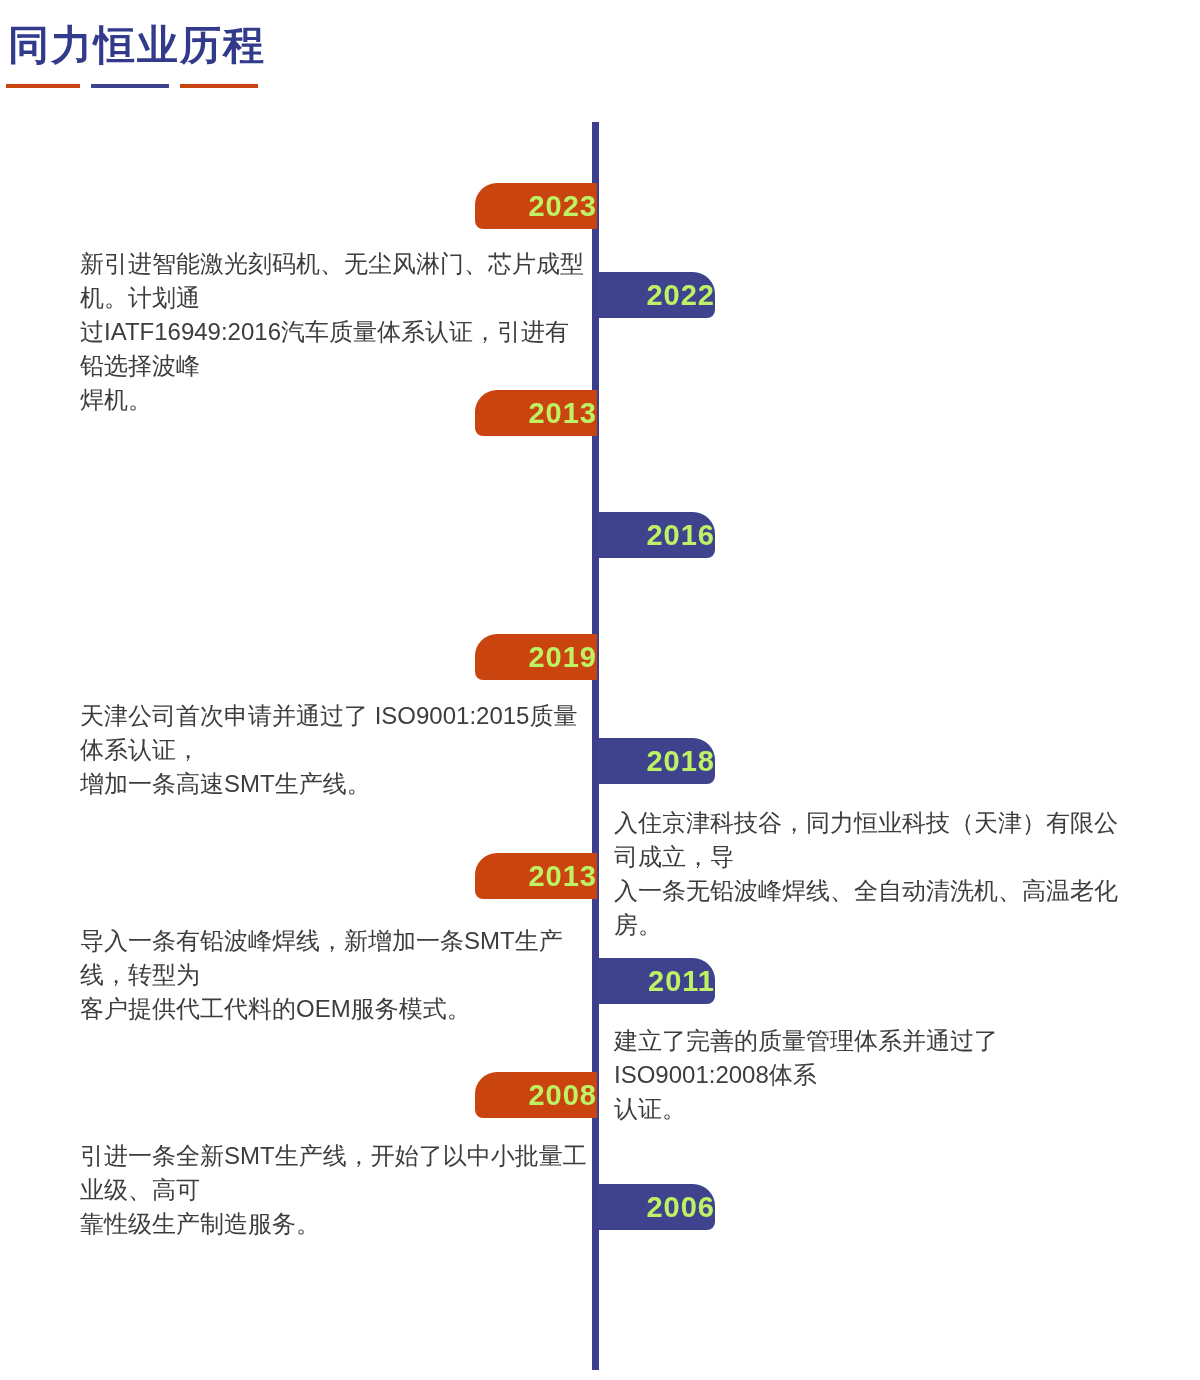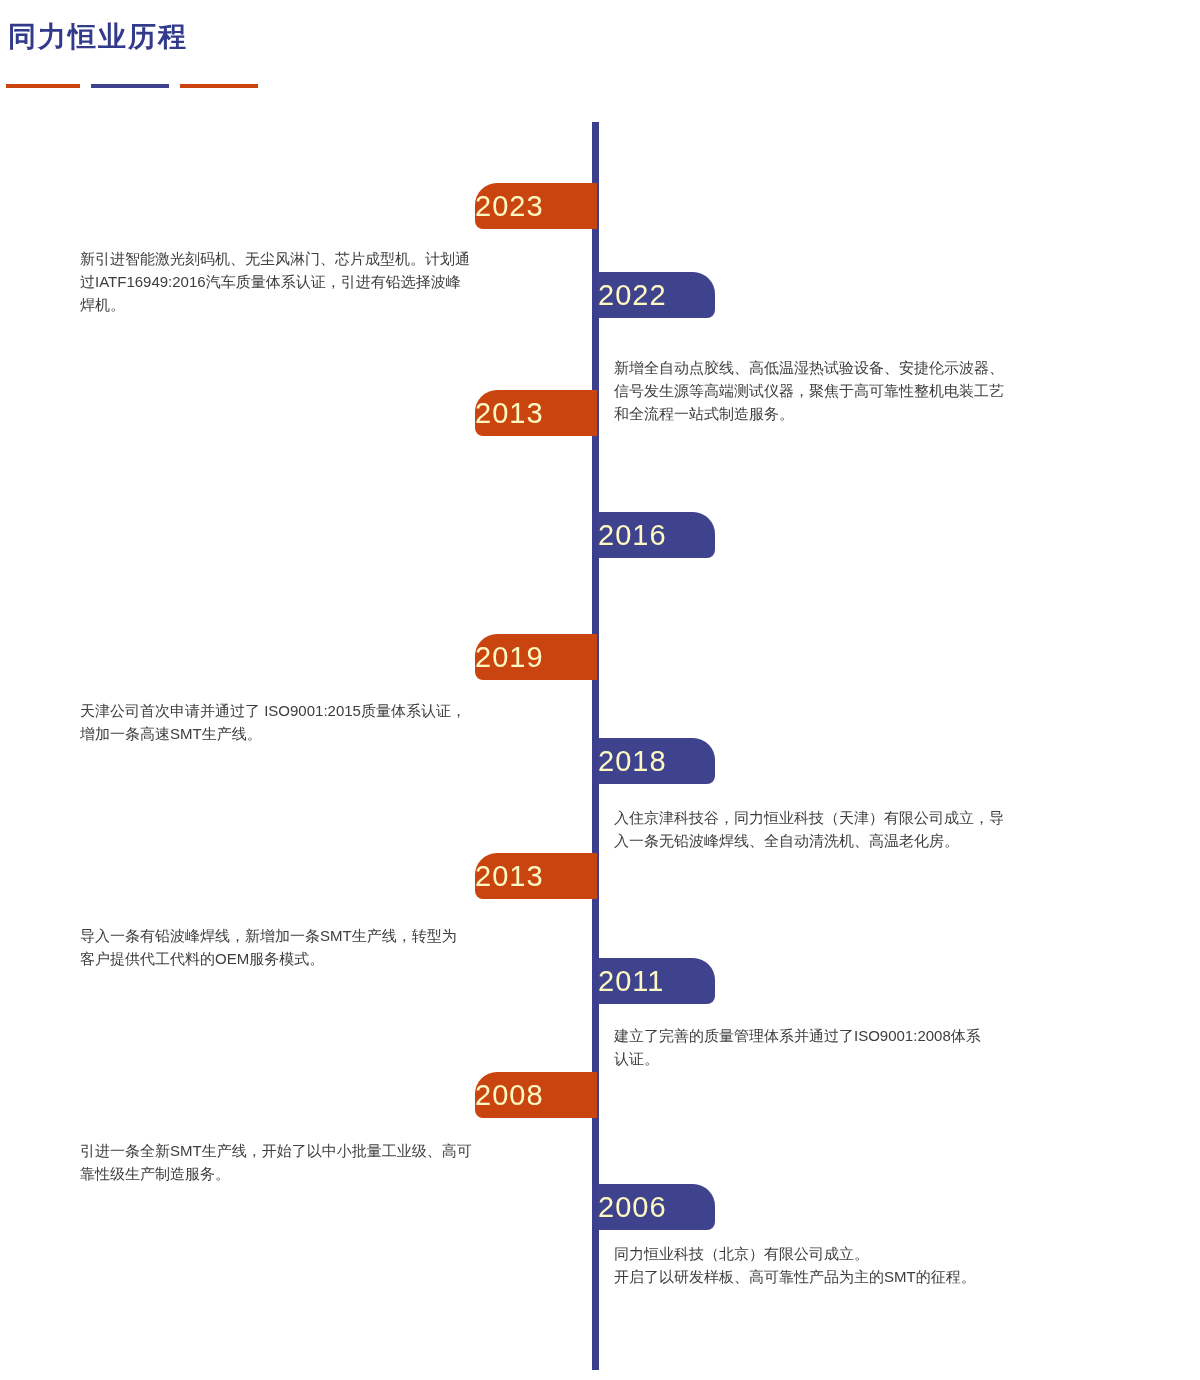--- a/index.html
+++ b/index.html
@@ -6,52 +6,52 @@
   .page{
     position:relative;
     width:1200px;height:1380px;
     background:#ffffff;
     overflow:hidden;
     font-family:"Liberation Sans","DejaVu Sans",sans-serif;
   }
   
   .page-title{
     position:absolute;left:8px;top:18px;
-    font-size:28px;font-weight:bold;color:#323A8C;
+    font-size:41px;font-weight:bold;color:#323A8C;
     letter-spacing:2px;margin:0;
   }
   .underline-seg{position:absolute;top:84px;height:4px;}
   .seg-1{left:6px;width:74px;background:#C9440F;}
   .seg-2{left:91px;width:78px;background:#3F428C;}
   .seg-3{left:180px;width:78px;background:#C9440F;}
   
   .axis{
     position:absolute;left:592px;top:122px;
     width:7px;height:1248px;background:#3B3F8D;
   }
   
   .badge{
     position:absolute;height:46px;line-height:46px;
-    color:#fef9c3;font-size:29px;font-weight:normal;
-    text-align:left;letter-spacing:1px;
+    color:#bef264;font-size:29px;font-weight:bold;
+    text-align:right;letter-spacing:1px;
   }
   .badge.left{
     left:475px;width:122px;
     background:#C9440F;
     border-radius:22px 0 0 8px;
   }
   .badge.right{
     left:598px;width:117px;
     background:#3F428C;
     border-radius:0 22px 8px 0;
   }
   
   .desc{
     position:absolute;
-    font-size:15px;line-height:23px;color:#3D3D3D;
+    font-size:24px;line-height:34px;color:#3D3D3D;
     white-space:pre-line;
   }
   .desc.left{left:80px;width:512px;}
   .desc.right{left:614px;width:520px;}
 </style>
 </head>
 <body>
 
 <div class="page">
 
@@ -61,23 +61,20 @@
   <div class="underline-seg seg-3"></div>
 
   <div class="axis"></div>
 
   <div class="badge left" style="top:183px">2023</div>
   <div class="desc left" style="top:247px">新引进智能激光刻码机、无尘风淋门、芯片成型机。计划通
 过IATF16949:2016汽车质量体系认证，引进有铅选择波峰
 焊机。</div>
 
   <div class="badge right" style="top:272px">2022</div>
-  <div class="desc right" style="top:356px">新增全自动点胶线、高低温湿热试验设备、安捷伦示波器、
-信号发生源等高端测试仪器，聚焦于高可靠性整机电装工艺
-和全流程一站式制造服务。</div>
 
   <div class="badge left" style="top:390px">2013</div>
 
   <div class="badge right" style="top:512px">2016</div>
 
   <div class="badge left" style="top:634px">2019</div>
   <div class="desc left" style="top:699px">天津公司首次申请并通过了 ISO9001:2015质量体系认证，
 增加一条高速SMT生产线。</div>
 
   <div class="badge right" style="top:738px">2018</div>
@@ -90,16 +87,14 @@
 
   <div class="badge right" style="top:958px">2011</div>
   <div class="desc right" style="top:1024px">建立了完善的质量管理体系并通过了ISO9001:2008体系
 认证。</div>
 
   <div class="badge left" style="top:1072px">2008</div>
   <div class="desc left" style="top:1139px">引进一条全新SMT生产线，开始了以中小批量工业级、高可
 靠性级生产制造服务。</div>
 
   <div class="badge right" style="top:1184px">2006</div>
-  <div class="desc right" style="top:1242px">同力恒业科技（北京）有限公司成立。
-开启了以研发样板、高可靠性产品为主的SMT的征程。</div>
 
 </div>
 
 </body></html>

